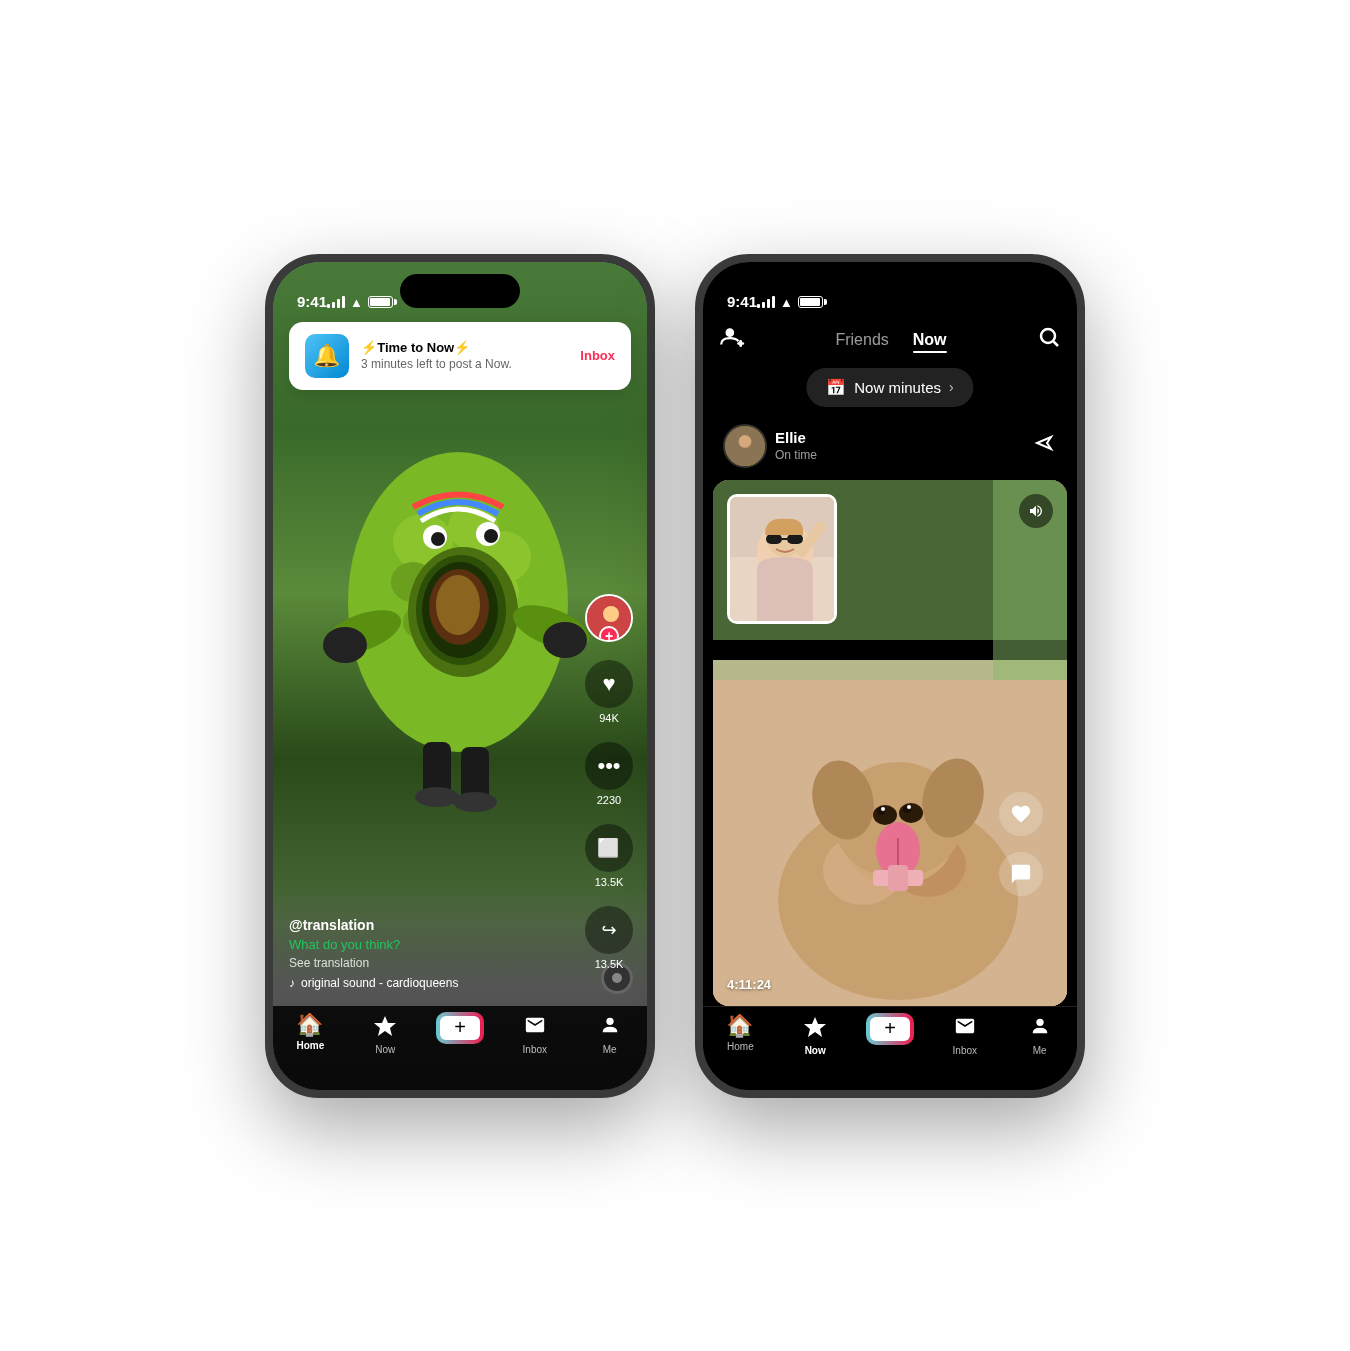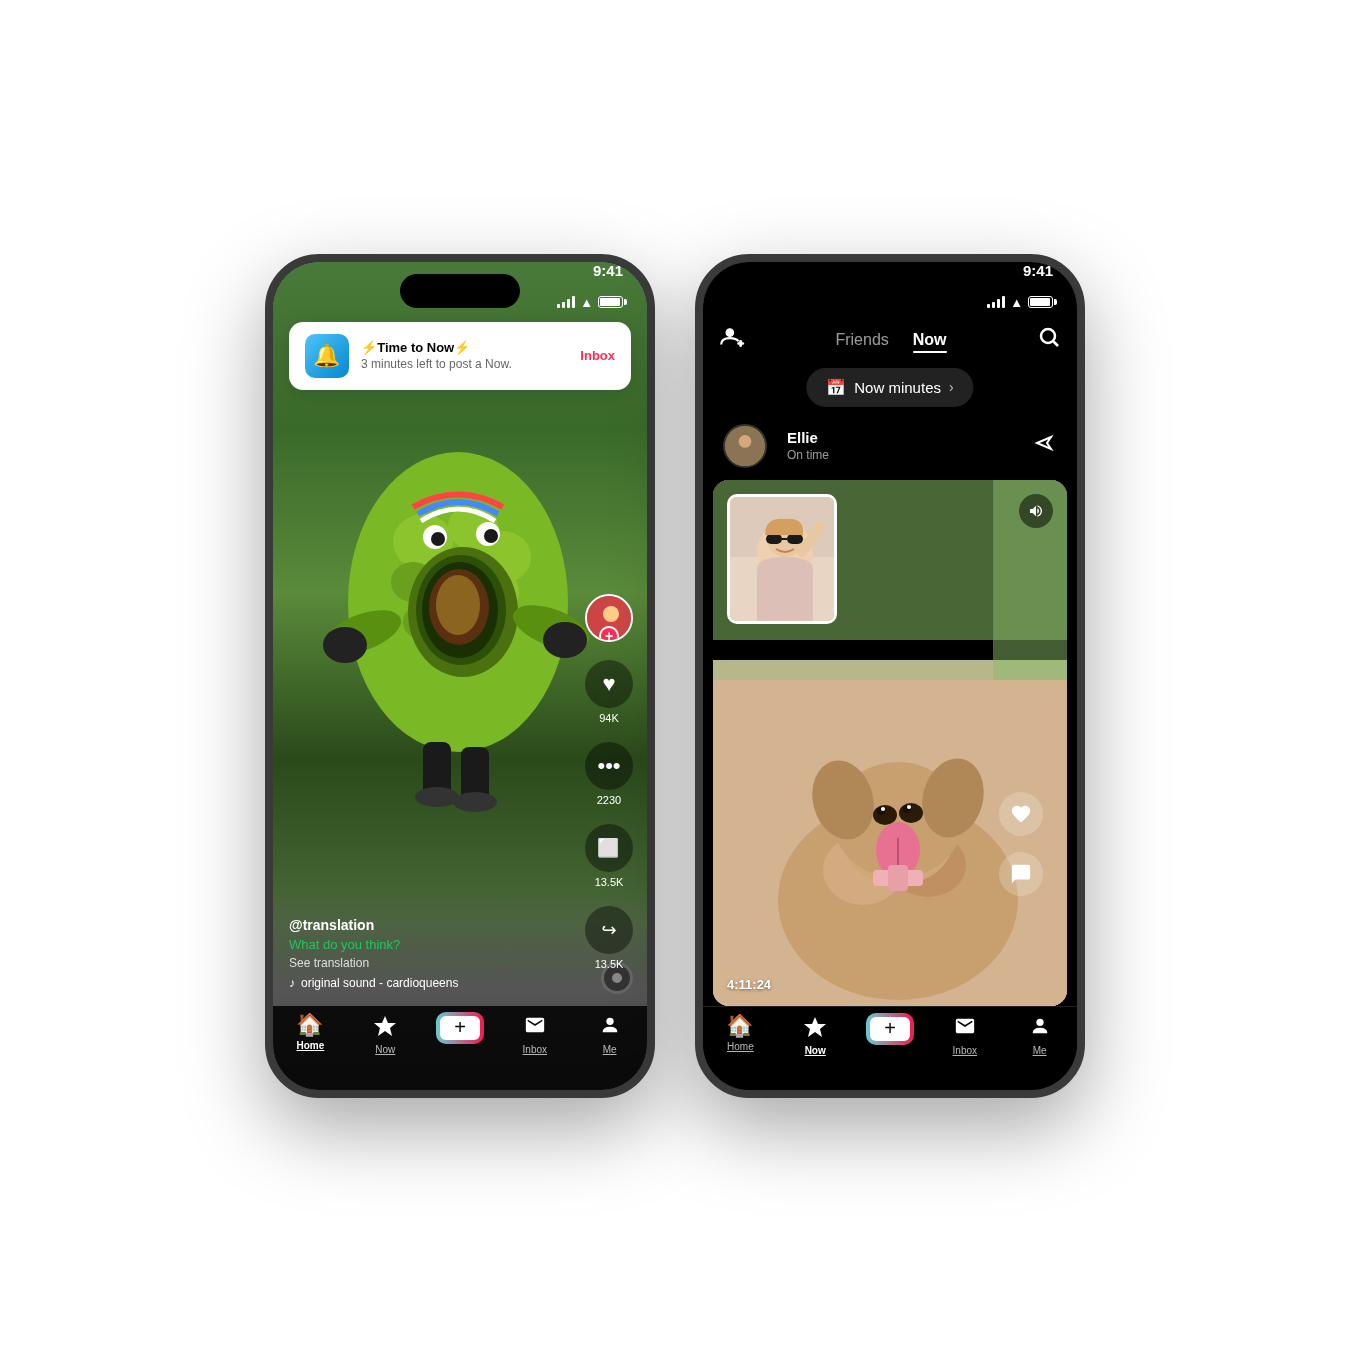--- a/index.html
+++ b/index.html
@@ -48,24 +48,22 @@
 
     
     .status-bar {
       position: absolute;
       top: 0;
       left: 0;
       right: 0;
       height: 54px;
       display: flex;
       align-items: flex-end;
-      justify-content: space-between;
       padding: 0 24px 6px;
       z-index: 50;
-      flex-direction: column;
     }
     .status-time {
       font-size: 15px;
       font-weight: 600;
       color: inherit;
     }
     .status-icons {
       display: flex;
       align-items: center;
       gap: 5px;
@@ -281,21 +279,21 @@
     .nav-item {
       flex: 1;
       display: flex;
       flex-direction: column;
       align-items: center;
       gap: 4px;
       cursor: pointer;
     }
     .nav-icon { font-size: 22px; color: white; line-height: 1; }
     .nav-icon.active { color: white; }
-    .nav-label { font-size: 10px; color: rgba(255,255,255,0.7); text-decoration: underline; }
+    .nav-label { font-size: 10px; color: rgba(255,255,255,0.7); }
     .nav-label.active { color: white; font-weight: 600; }
     .nav-plus-btn {
       width: 44px;
       height: 28px;
       background: linear-gradient(90deg, #69c9d0, #ee1d52);
       border-radius: 8px;
       display: flex;
       align-items: center;
       justify-content: center;
       color: white;
@@ -393,21 +391,21 @@
       left: 20px;
       right: 20px;
       display: flex;
       align-items: center;
       justify-content: space-between;
       z-index: 30;
     }
     .now-user-left {
       display: flex;
       align-items: center;
-      gap: 20px;
+      gap: 8px;
     }
     .now-avatar {
       width: 44px;
       height: 44px;
       border-radius: 50%;
       background: linear-gradient(135deg, #8B6914, #D4A520);
       overflow: hidden;
       border: 2px solid #333;
       display: flex;
       align-items: center;

